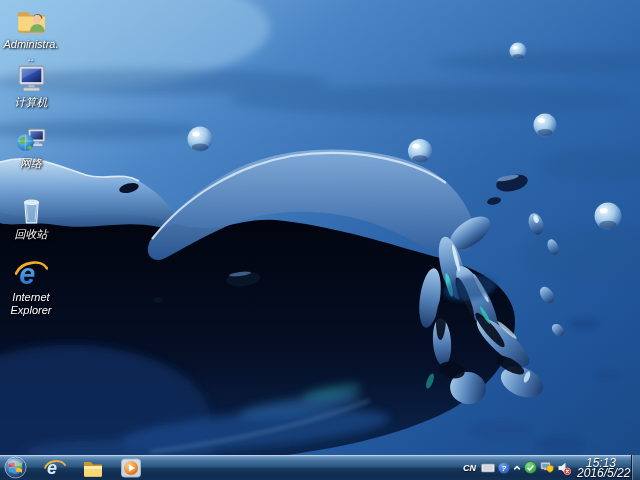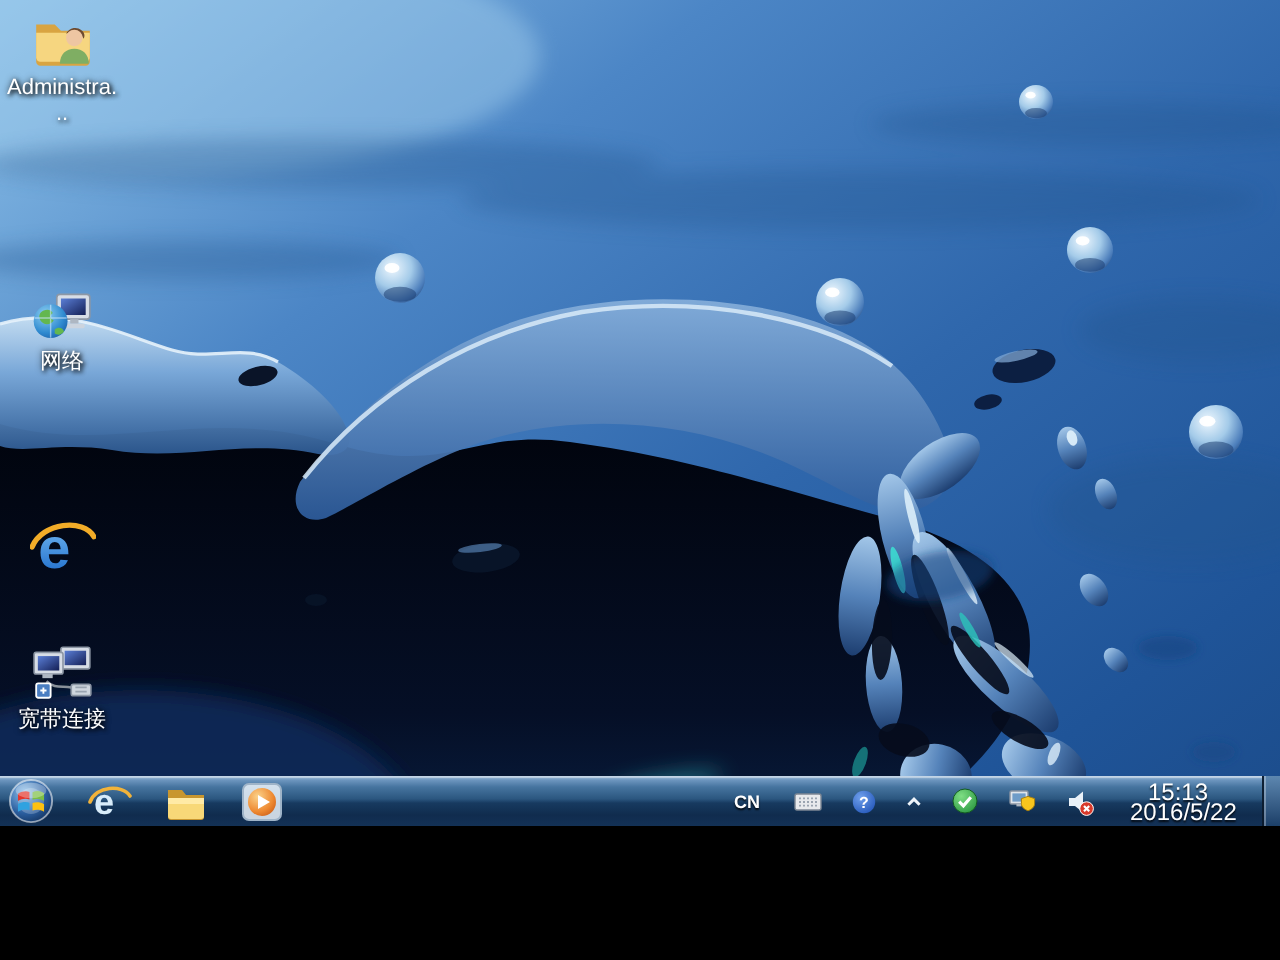--- a/index.html
+++ b/index.html
@@ -1,36 +1,36 @@
 <!DOCTYPE html>
 <html><head>
 <meta charset="utf-8">
 <style>
   html,body{margin:0;padding:0;background:#000;}
   *{box-sizing:border-box;}
-  .screen{position:relative;width:640px;height:413px;overflow:hidden;
-          font-family:"Liberation Sans","DejaVu Sans",sans-serif;}
+  .screen{position:relative;width:640px;height:480px;overflow:hidden;
+          font-family:"Liberation Sans","DejaVu Sans",sans-serif;font-style:italic;}
   .wallpaper{position:absolute;left:0;top:0;width:640px;height:480px;display:block;}
 
   
   .di{position:absolute;left:2px;width:58px;text-align:center;cursor:default;}
   .di .ic{display:block;width:33px;height:33px;margin:0 auto;}
   .di .lb{margin-top:1px;font-size:11px;line-height:13px;color:#fff;
           text-shadow:1px 1px 2px rgba(0,0,0,.95),0 0 3px rgba(0,0,0,.7);
           word-wrap:break-word;}
 
   
   .taskbar{position:absolute;left:0;bottom:0;width:640px;height:25px;
     background:linear-gradient(180deg,#a9c4dd 0,#6d96bf 2px,#46749f 22%,#2b567f 46%,#173a60 54%,#102c4e 78%,#133156 100%);
     display:flex;align-items:center;padding-left:4px;
     box-shadow:inset 0 1px 0 rgba(255,255,255,.35);}
   .startb{width:23px;height:23px;margin-right:14px;flex:0 0 auto;cursor:pointer;}
   .tb-btn{width:28px;height:23px;margin-right:10px;display:flex;align-items:center;justify-content:center;
     border-radius:3px;cursor:pointer;}
-  .tray{margin-left:auto;height:25px;display:flex;align-items:center;gap:15px;padding-right:0;}
+  .tray{margin-left:auto;height:25px;display:flex;align-items:center;gap:3px;padding-right:0;}
   .tray .lang{font-size:9px;font-weight:bold;color:#fff;text-shadow:0 1px 1px rgba(0,0,0,.8);padding:0 2px;}
   .tray-ic{display:flex;align-items:center;justify-content:center;cursor:pointer;}
   .clock{width:48px;text-align:center;color:#fff;font-size:12px;line-height:10px;
     text-shadow:0 1px 1px rgba(0,0,0,.8);margin-left:3px;cursor:default;}
   .showdesk{width:9px;height:25px;margin-left:3px;
     background:linear-gradient(180deg,#5d87b0,#1c3f68);
     border-left:1px solid rgba(8,22,40,.9);box-shadow:inset 1px 0 0 rgba(255,255,255,.3);cursor:pointer;}
 </style>
 </head>
 <body>
@@ -178,22 +178,39 @@
     <svg class="ic" viewBox="0 0 32 32">
       <path d="M3 8 h9 l3 3 h14 v15 a2 2 0 0 1 -2 2 H5 a2 2 0 0 1 -2 -2 Z" fill="#d9a441"></path>
       <path d="M3 12 h26 v12 a2 2 0 0 1 -2 2 H5 a2 2 0 0 1 -2 -2 Z" fill="#f6d680"></path>
       <path d="M17.5 12.5 a4.8 4.8 0 0 1 8 -1.2 c1.3 1.4 1 3 .4 3.6 c-.6-2-2.2-3.4-4.2-3.4 c-1.6 0-3.1.4-4.2 1 Z" fill="#6d4a2f"></path>
       <circle cx="21.5" cy="14.5" r="4" fill="#eec6a2"></circle>
       <path d="M14.5 27 c0-4.8 3.1-7.3 7-7.3 s7 2.5 7 7.3 Z" fill="#7fae63"></path>
     </svg>
     <div class="lb">Administra...</div>
   </div>
 
-
-  <div class="di" style="top:141px">
+  <div class="di" style="top:62px">
+    <svg class="ic" viewBox="0 0 32 32">
+      <defs>
+          <linearGradient id="scr1" x1="0" y1="0" x2="1" y2="1">
+        <stop offset="0" stop-color="#5b7fd6"></stop>
+            <stop offset=".5" stop-color="#2c4aa8"></stop>
+            <stop offset="1" stop-color="#141f55"></stop>
+      </linearGradient>
+        </defs>
+      <rect x="4" y="4" width="24" height="18" rx="2" fill="#d7dde6" stroke="#8d97a5"></rect>
+      <rect x="6.5" y="6.5" width="19" height="13" fill="url(#scr1)"></rect>
+      <path d="M6.5 6.5 l19 0 l-19 10 Z" fill="#ffffff" opacity=".15"></path>
+      <rect x="13" y="22" width="6" height="3" fill="#aeb7c2"></rect>
+      <rect x="8" y="25" width="16" height="3" rx="1" fill="#ccd4de" stroke="#8d97a5" stroke-width=".6"></rect>
+    </svg>
+    <div class="lb">计算机</div>
+  </div>
+
+  <div class="di" style="top:123px">
     <svg class="ic" viewBox="0 0 32 32">
       <defs>
         <linearGradient id="scr2" x1="0" y1="0" x2="1" y2="1">
           <stop offset="0" stop-color="#5b7fd6"></stop>
             <stop offset="1" stop-color="#141f55"></stop>
         </linearGradient>
         <radialGradient id="glb" cx=".35" cy=".3" r=".9">
           <stop offset="0" stop-color="#8fd0f2"></stop>
             <stop offset=".6" stop-color="#2f8ad0"></stop>
             <stop offset="1" stop-color="#15529c"></stop>
@@ -204,55 +221,44 @@
       <rect x="19.5" y="18" width="4" height="2.2" fill="#aeb7c2"></rect>
       <rect x="16.5" y="20.2" width="10" height="2.2" rx=".8" fill="#ccd4de"></rect>
       <circle cx="10" cy="19" r="8.2" fill="url(#glb)"></circle>
       <path d="M5 15 c2-2 5-2 6 0 c-2 1.5-1 3 .5 3.5 c-1 2-3.5 2.5-5 1.5 c-1.8-1.2-2.6-3.2-1.5-5 Z" fill="#63b74f"></path>
       <path d="M12 23 c1.5-1.5 4-1 4.5 1 c-1 1.5-3 2-4.5 1 Z" fill="#63b74f"></path>
       <path d="M2.2 17.5 h15.6 M10 11 v16" stroke="#cfe8ff" stroke-width=".7" opacity=".6" fill="none"></path>
     </svg>
     <div class="lb">网络</div>
   </div>
 
+  <div class="di" style="top:194px">
+    <svg class="ic" viewBox="0 0 32 32">
+      <path d="M9.5 8 L22.5 8 L21 28 L11 28 Z" fill="rgba(200,228,248,.5)" stroke="#e8f4fc" stroke-width="1"></path>
+      <path d="M11 10 l1.6 16 M21 10 l-1.6 16" stroke="#bfe0f4" stroke-width="1" opacity=".8" fill="none"></path>
+      <ellipse cx="16" cy="8" rx="6.8" ry="2.2" fill="rgba(228,244,252,.8)" stroke="#ffffff" stroke-width=".8"></ellipse>
+      <path d="M13 24 c2 1 4.5 1 6 0 l.3 2.5 c-2 1-4.6 1-6.6 0 Z" fill="#7fb2dc" opacity=".7"></path>
+    </svg>
+    <div class="lb">回收站</div>
+  </div>
 
   <div class="di" style="top:257px">
     <svg class="ic" viewBox="0 0 32 32">
       <defs>
           <linearGradient id="ieg" x1="0" y1="0" x2="0" y2="1">
         <stop offset="0" stop-color="#7cc0f4"></stop>
             <stop offset="1" stop-color="#1565c8"></stop>
       </linearGradient>
         </defs>
       <text x="4" y="26" font-size="28" font-weight="bold" font-family="Liberation Sans, DejaVu Sans, sans-serif" fill="url(#ieg)">e</text>
       <path d="M1,16 C6,4 26,2 31,11" fill="none" stroke="#f2ac28" stroke-width="2.6" stroke-linecap="round"></path>
     </svg>
-  </div>
-
-  <div class="di" style="top:320px">
-    <svg class="ic" viewBox="0 0 32 32">
-      <defs>
-          <linearGradient id="scr3" x1="0" y1="0" x2="1" y2="1">
-        <stop offset="0" stop-color="#5b7fd6"></stop>
-            <stop offset="1" stop-color="#141f55"></stop>
-      </linearGradient>
-        </defs>
-      <rect x="15" y="3.5" width="14" height="10.5" rx="1" fill="#d7dde6" stroke="#8d97a5" stroke-width=".8"></rect>
-      <rect x="16.8" y="5.2" width="10.4" height="7" fill="url(#scr3)"></rect>
-      <rect x="2" y="6" width="14" height="10.5" rx="1" fill="#d7dde6" stroke="#8d97a5" stroke-width=".8"></rect>
-      <rect x="3.8" y="7.8" width="10.4" height="7" fill="url(#scr3)"></rect>
-      <rect x="6" y="16.5" width="5" height="2" fill="#aeb7c2"></rect>
-      <path d="M8 20 C12 24 16 22 20 23" stroke="#8a9099" stroke-width="1.2" fill="none"></path>
-      <rect x="20" y="21.5" width="9.5" height="5.5" rx="1" fill="#cfd6de" stroke="#8d97a5" stroke-width=".8"></rect>
-      <path d="M22 23 h5.5 M22 25 h5.5" stroke="#9aa4b0" stroke-width=".9"></path>
-      <rect x="3" y="21" width="7" height="7" rx="1" fill="#4a7ec2" stroke="#ffffff" stroke-width=".9"></rect>
-      <path d="M5 24.5 h3 M6.5 23 v3" stroke="#ffffff" stroke-width=".9"></path>
-    </svg>
-    <div class="lb">宽带连接</div>
-  </div>
+    <div class="lb">Internet Explorer</div>
+  </div>
+
 
 
   <div class="taskbar">
 
     <div class="startb">
       <svg width="23" height="23" viewBox="0 0 24 24">
         <defs>
             <radialGradient id="orb" cx=".35" cy=".3" r=".9">
           <stop offset="0" stop-color="#8fc3ee"></stop>
               <stop offset=".55" stop-color="#2a5d9e"></stop>

